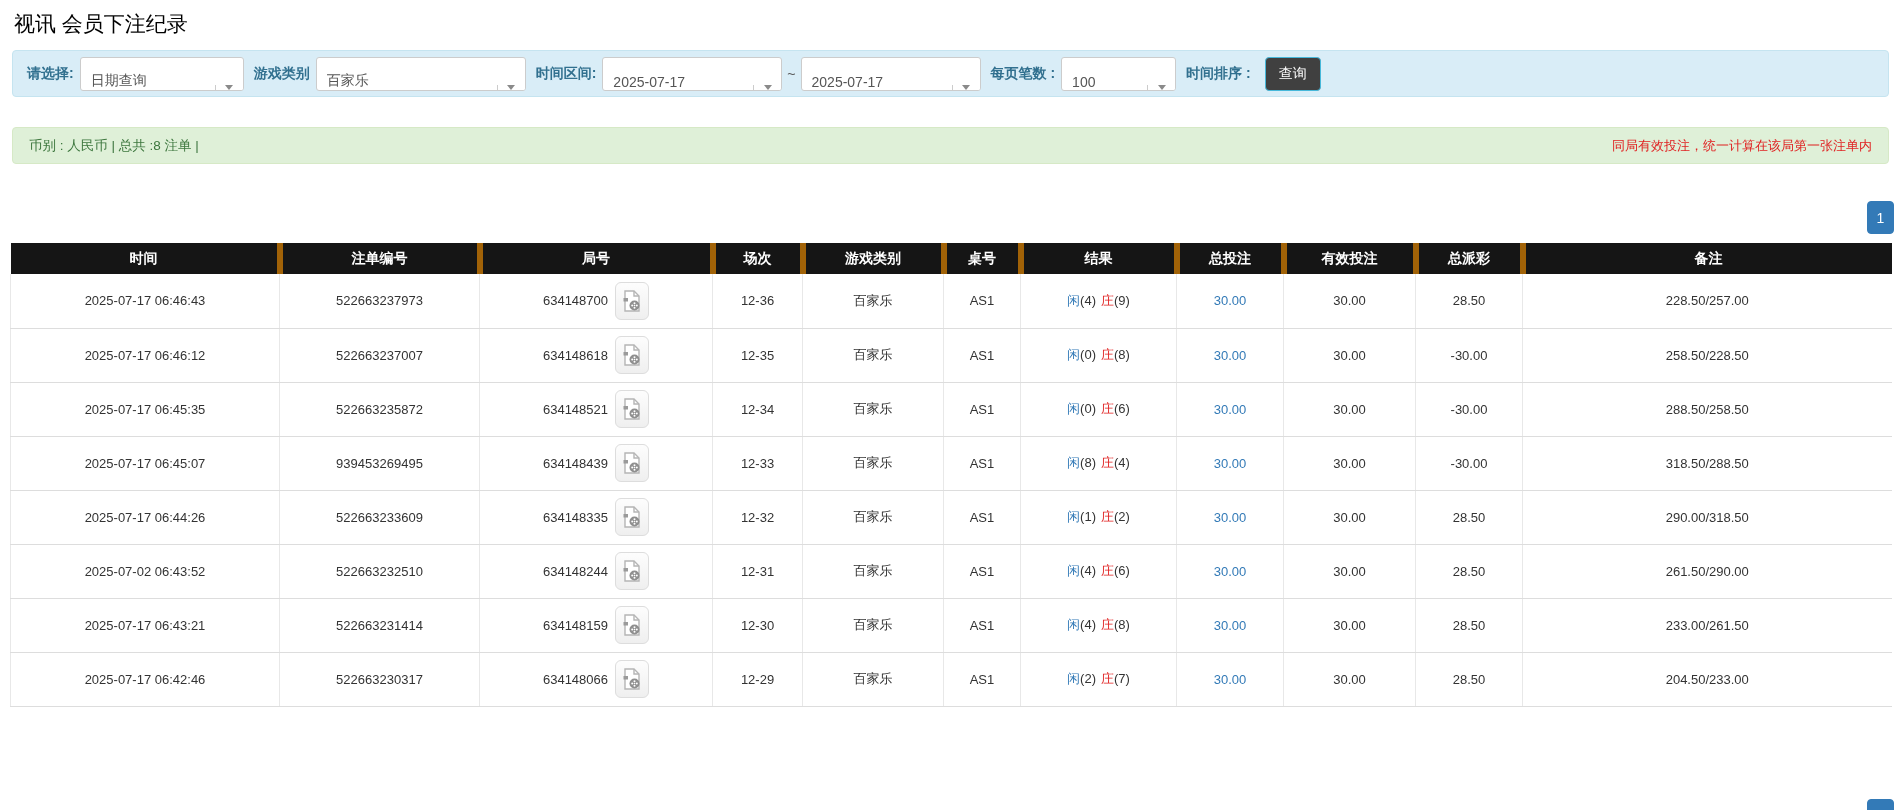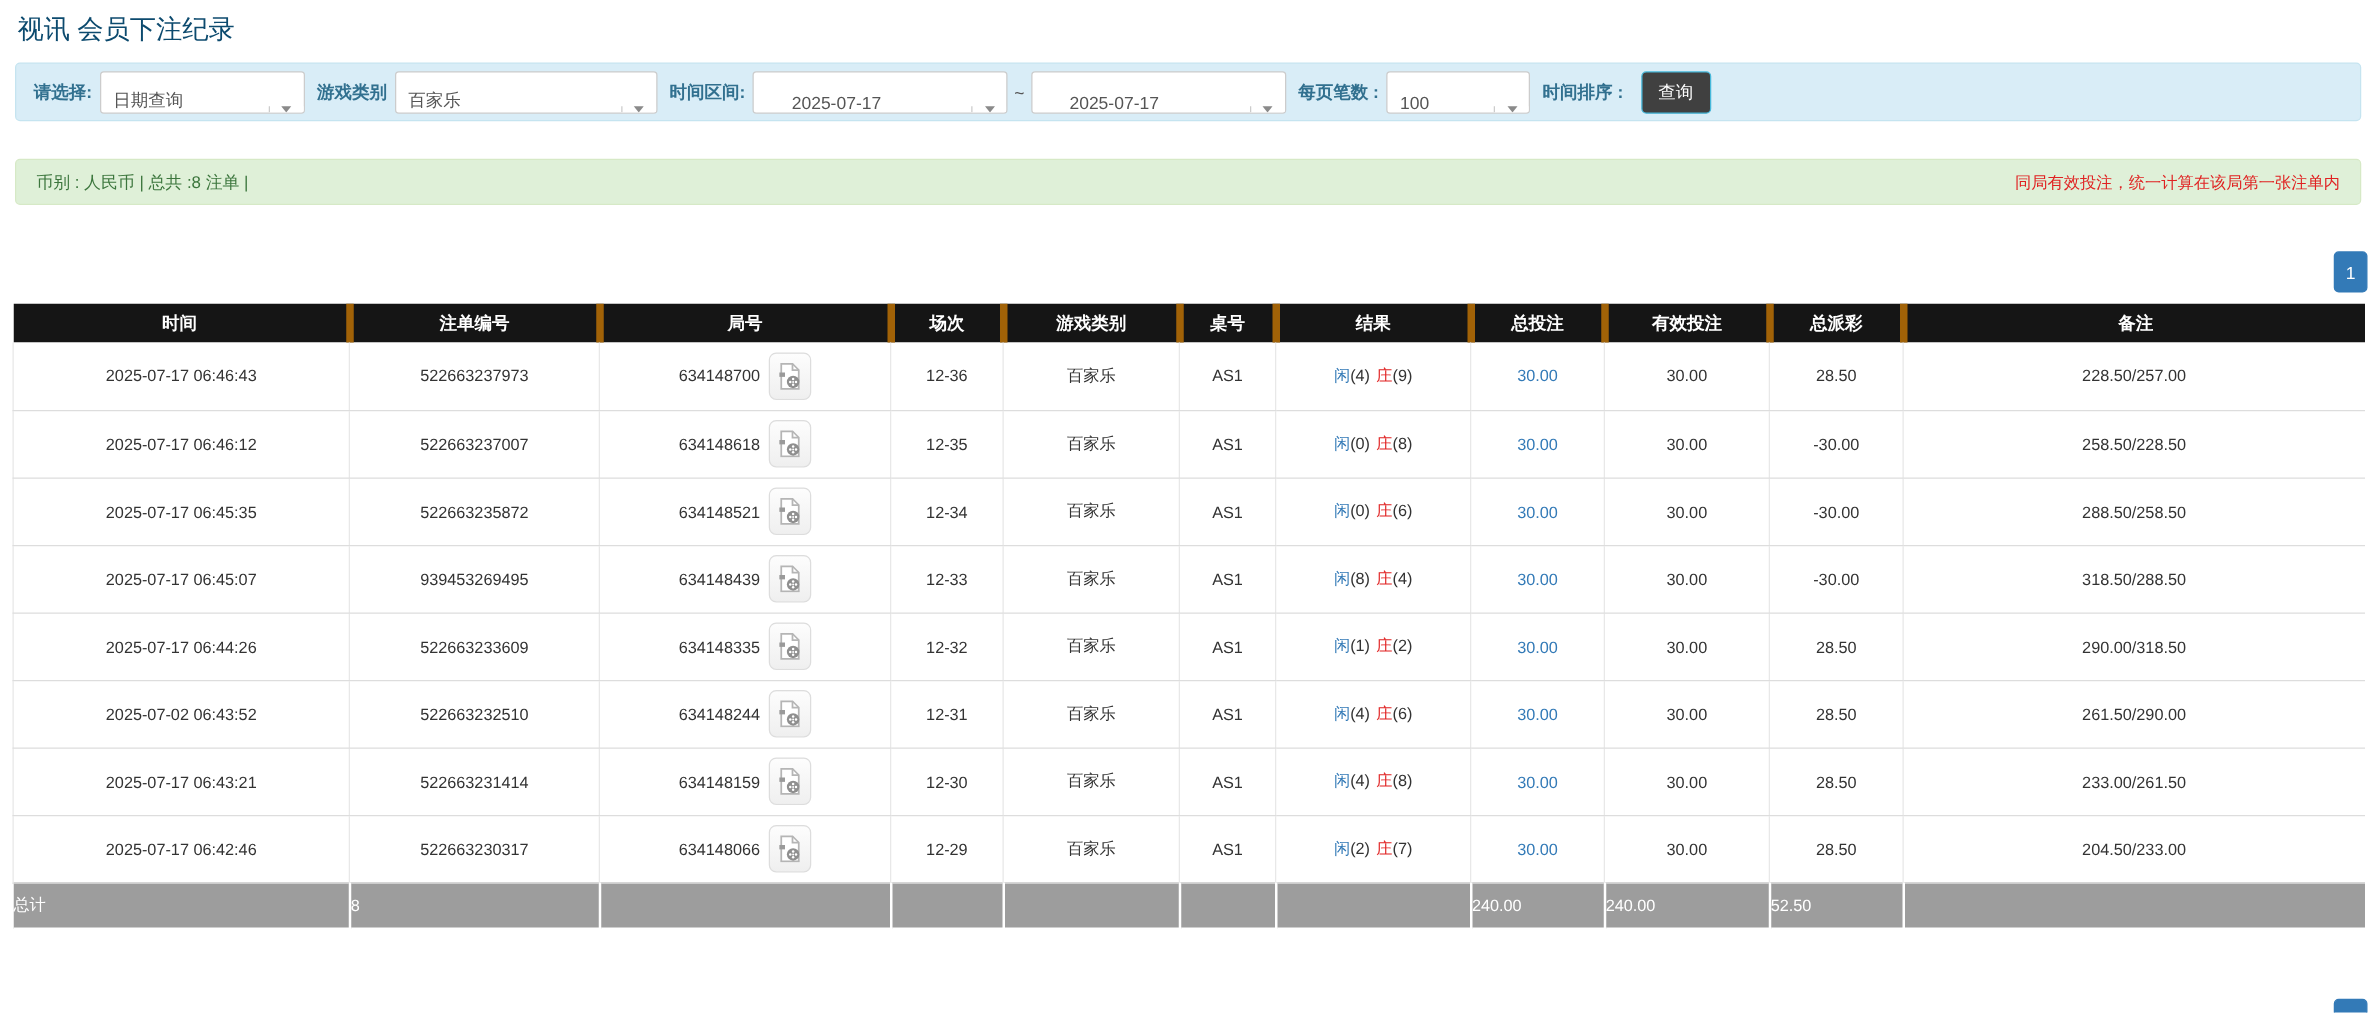--- a/index.html
+++ b/index.html
@@ -7,21 +7,21 @@
   body {
     font-family: "Liberation Sans", "DejaVu Sans", sans-serif;
     background: #fff;
     position: relative;
   }
   .page-title {
     margin: 10px 14px 12px;
     font-size: 21px;
     line-height: 28px;
     font-weight: 400;
-    color: #0c4a6e;
+    color: #000000;
   }
   
   .filter-panel {
     margin: 0 12px;
     height: 47px;
     background: #d9edf7;
     border: 1px solid #c5e4f0;
     border-radius: 4px;
     display: flex;
     align-items: center;
@@ -62,21 +62,21 @@
     background: #fff;
   }
   .arrow-glyph {
     width: 0; height: 0;
     border-left: 4px solid transparent;
     border-right: 4px solid transparent;
     border-top: 5px solid #8a8a8a;
   }
   .w-query { width: 164px; }
   .w-game  { width: 210px; }
-  .w-date  { width: 204px; padding-left: 20px; }
+  .w-date  { width: 180px; }
   .w-size  { width: 115px; }
   .w-sort  { width: 185px; }
   .tilde { color: #555; margin: 0 5px; }
   .search-btn {
     background: #404040;
     border: 1px solid #46b8da;
     color: #fff;
     border-radius: 4px;
     height: 34px;
     padding: 0 13px;
@@ -515,31 +515,18 @@
     <td>
       <span class="blue">闲</span><span class="result-num">(2)</span><span class="red banker-part">庄</span><span class="result-num">(7)</span>
     </td>
     <td><span class="blue">30.00</span></td>
     <td>30.00</td>
     <td>28.50</td>
     <td>204.50/233.00</td>
   </tr>
     </tbody>
   <tfoot>
-    <tr class="total-row">
-      <td>总计</td>
-      <td>8</td>
-      <td></td>
-      <td></td>
-      <td></td>
-      <td></td>
-      <td></td>
-      <td>240.00</td>
-      <td>240.00</td>
-      <td>52.50</td>
-      <td></td>
-    </tr>
   </tfoot>
 </table>
 
 <div class="pagination-bottom">
   <span class="page-btn">1</span>
 </div>
 
 </body></html>

